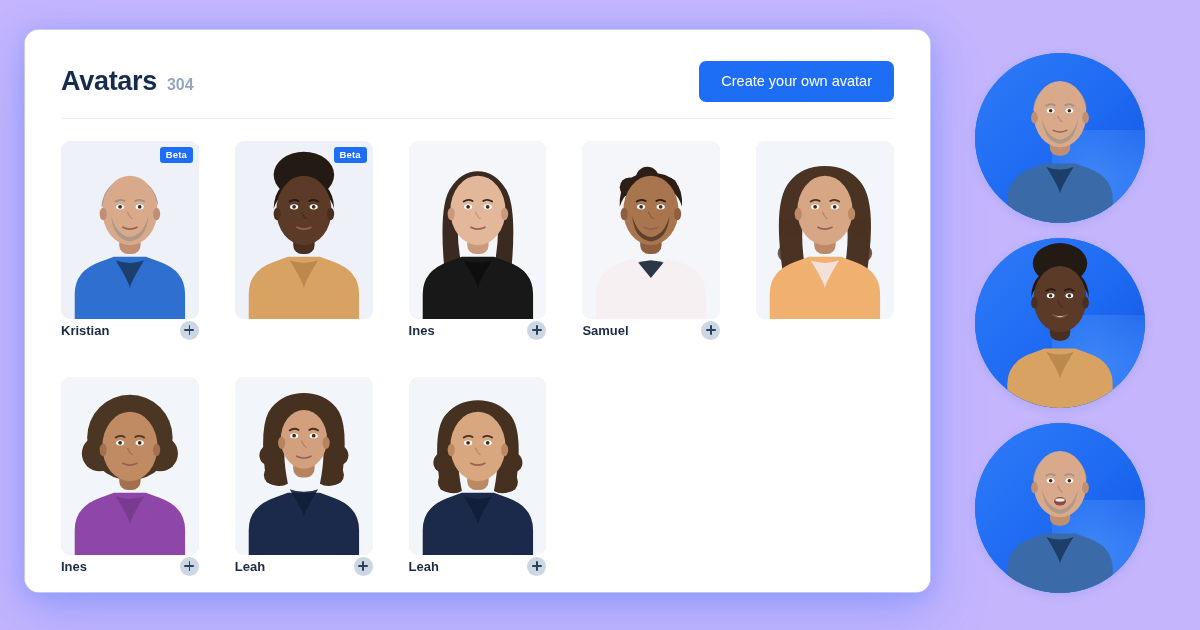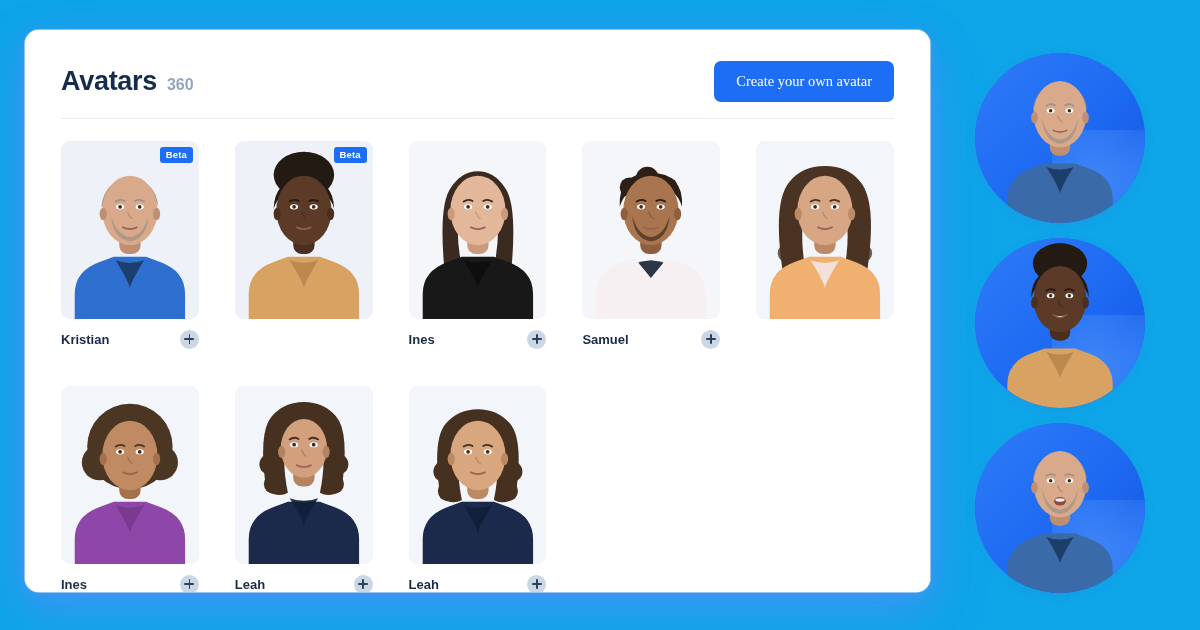--- a/index.html
+++ b/index.html
@@ -9,21 +9,21 @@
     width: 1200px;
     height: 630px;
     overflow: hidden;
     font-family: "Liberation Sans", sans-serif;
   }
 
   #stage {
     position: relative;
     width: 1200px;
     height: 630px;
-    background: #0ea5e9;
+    background: #c4b5fd;
   }
 
   
   .panel {
     position: absolute;
     left: 25px;
     top: 30px;
     width: 905px;
     height: 562px;
     background: #ffffff;
@@ -76,21 +76,21 @@
     color: #ffffff;
     font-size: 14.5px;
     font-weight: 400;
     border: none;
     border-radius: 7px;
     padding: 0 22px;
     height: 41px;
     line-height: 41px;
     cursor: pointer;
     white-space: nowrap;
-    font-family: Liberation Serif, serif;
+    font-family: Liberation Sans, sans-serif;
   }
 
   .divider {
     margin-top: 14px;
     height: 1px;
     background: #e8edf3;
     width: 100%;
   }
 
   
@@ -122,21 +122,20 @@
     background: #1d6ef5;
     color: #fff;
     font-size: 9.5px;
     font-weight: 700;
     padding: 2px 6px 3px 6px;
     border-radius: 3px;
     letter-spacing: 0.1px;
   }
 
   .card-foot {
-    margin-top: 9px;
     display: flex;
     align-items: center;
     justify-content: space-between;
     height: 22px;
   }
   .card-name {
     font-size: 13px;
     font-weight: 700;
     color: #1b2b47;
   }
@@ -199,21 +198,21 @@
 <body>
 
 <div id="stage">
 
   <div class="panel">
     <div class="panel-inner">
 
       <div class="header-row">
         <div class="title-wrap">
           <span class="page-title">Avatars</span>
-          <span class="page-count">360</span>
+          <span class="page-count">304</span>
         </div>
         <button class="create-btn">Create your own avatar</button>
       </div>
 
       <div class="divider"></div>
 
       <div class="grid" id="avatar-grid">
           <div class="card">
     <div class="thumb" style="background:#eef2f8">
 

